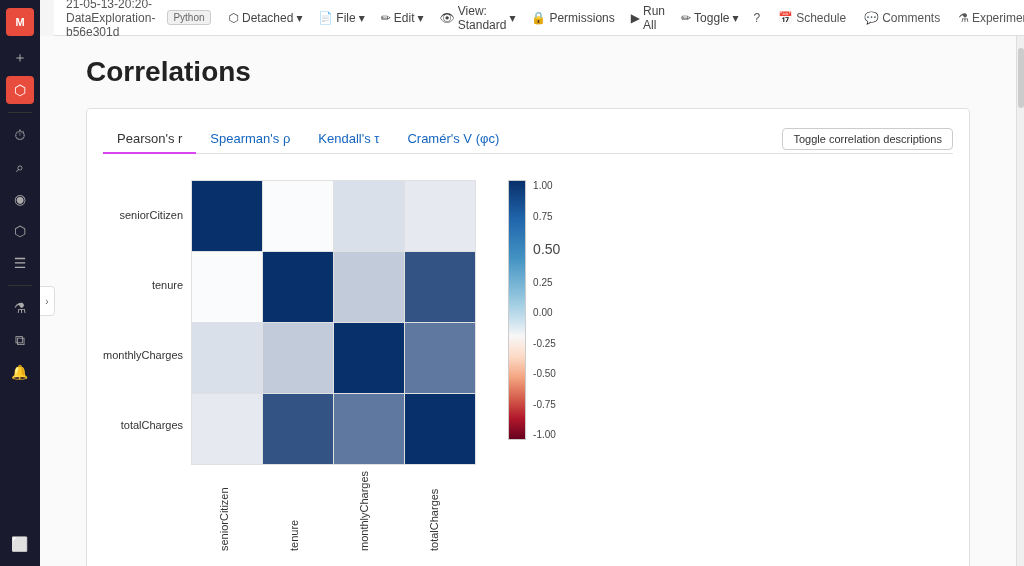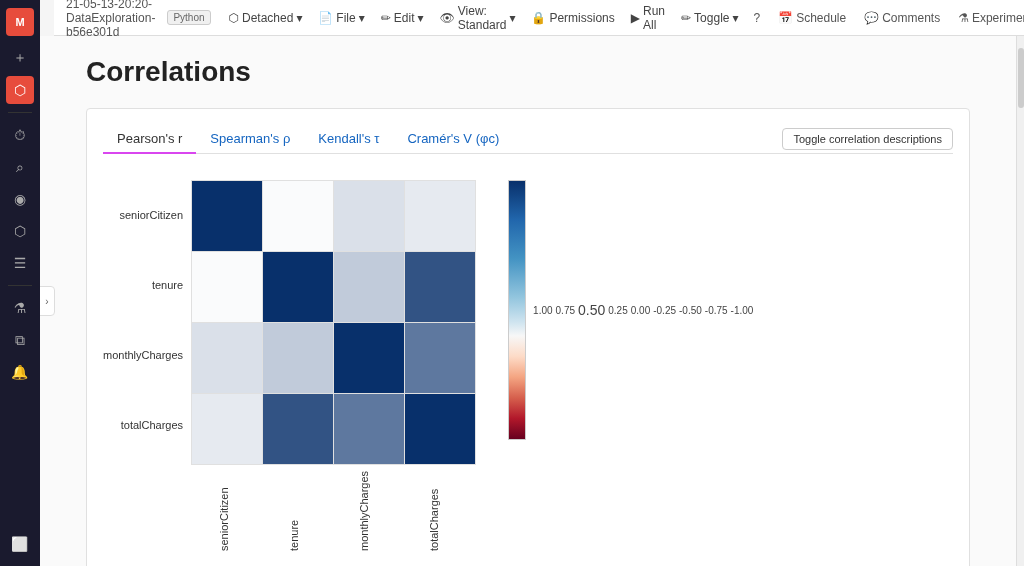--- a/index.html
+++ b/index.html
@@ -260,21 +260,21 @@
         #fddbc7 68%,
         #f4a582 76%,
         #d6604d 84%,
         #b2182b 92%,
         #67001f 100%
       );
       border: 1px solid #ccc;
     }
     .legend-labels {
       display: flex;
-      flex-direction: row;
+      flex-direction: column;
       justify-content: space-between;
       height: 260px;
       margin-left: 4px;
       font-size: 10px;
       color: #444;
     }
 
     
     .right-scrollbar {
       width: 8px;

